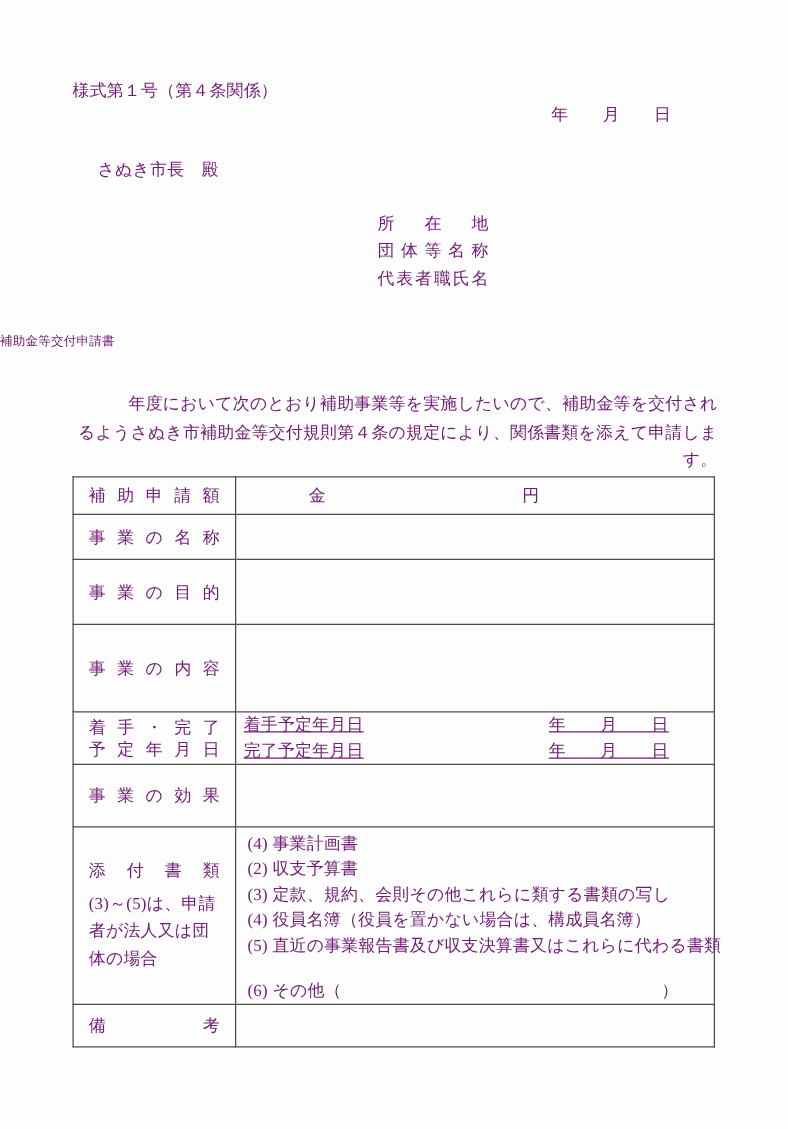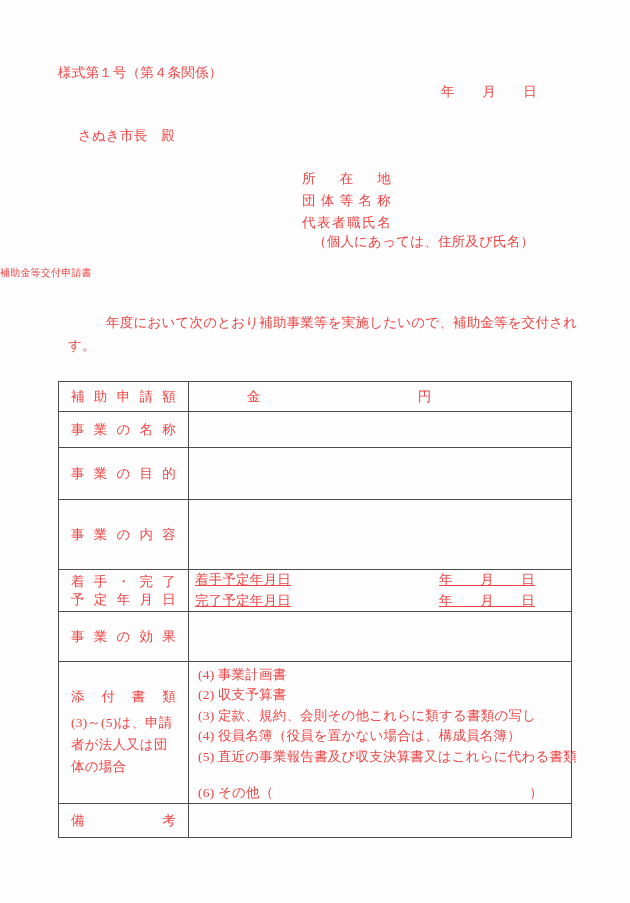--- a/index.html
+++ b/index.html
@@ -1,33 +1,33 @@
 <!DOCTYPE html>
 <html lang="ja"><head>
 <meta charset="utf-8">
 <style>
   html,body{margin:0;padding:0;background:#fdfdfd;}
   .sheet{
     position:relative;
     width:630px;height:903px;
     background:#fdfdfd;
-    color:#ef4444;
+    color:#701a75;
     font-family:"Liberation Serif","DejaVu Serif",serif;
     font-size:13.5px;
     letter-spacing:0.2px;
     overflow:hidden;
   }
   .form-number{position:absolute;left:58px;top:64px;}
   .date-line{position:absolute;top:83px;right:93px;}
   .addressee{position:absolute;left:78px;top:127px;}
   .applicant-block{position:absolute;left:302px;top:168px;width:89px;line-height:22px;}
   .spread{display:flex;justify-content:space-between;}
   .individual-note{position:absolute;left:313px;top:233px;}
   .doc-title{position:absolute;left:0;top:266px;width:100%;text-align:left;font-size:10px;}
-  .body-text{position:absolute;left:68px;top:312px;width:516px;line-height:22.5px;}
+  .body-text{position:absolute;left:58px;top:312px;width:516px;line-height:22.5px;text-align:right;}
   .body-line.indent{text-indent:38px;}
 
   .form-table{
     position:absolute;left:58px;top:381px;width:514px;
     border-collapse:collapse;table-layout:fixed;
   }
   .form-table td{
     border:1px solid #4c4c4c;
     vertical-align:middle;
     padding:0;
@@ -84,26 +84,26 @@
     <div class="spread">
         <span>代</span>
         <span>表</span>
         <span>者</span>
         <span>職</span>
         <span>氏</span>
         <span>名</span>
       </div>
   </div>
 
-  <div class="individual-note">（個人にあっては、住所及び氏名）</div>
 
   <div class="doc-title">補助金等交付申請書</div>
 
   <div class="body-text">
     <div class="body-line indent">年度において次のとおり補助事業等を実施したいので、補助金等を交付され</div>
+    <div class="body-line">るようさぬき市補助金等交付規則第４条の規定により、関係書類を添えて申請しま</div>
     <div class="body-line">す。</div>
   </div>
 
   <table class="form-table">
     <tbody>
         <tr class="r-amount">
       <td class="lbl">
         <div class="spread">
               <span>補</span>
               <span>助</span>

